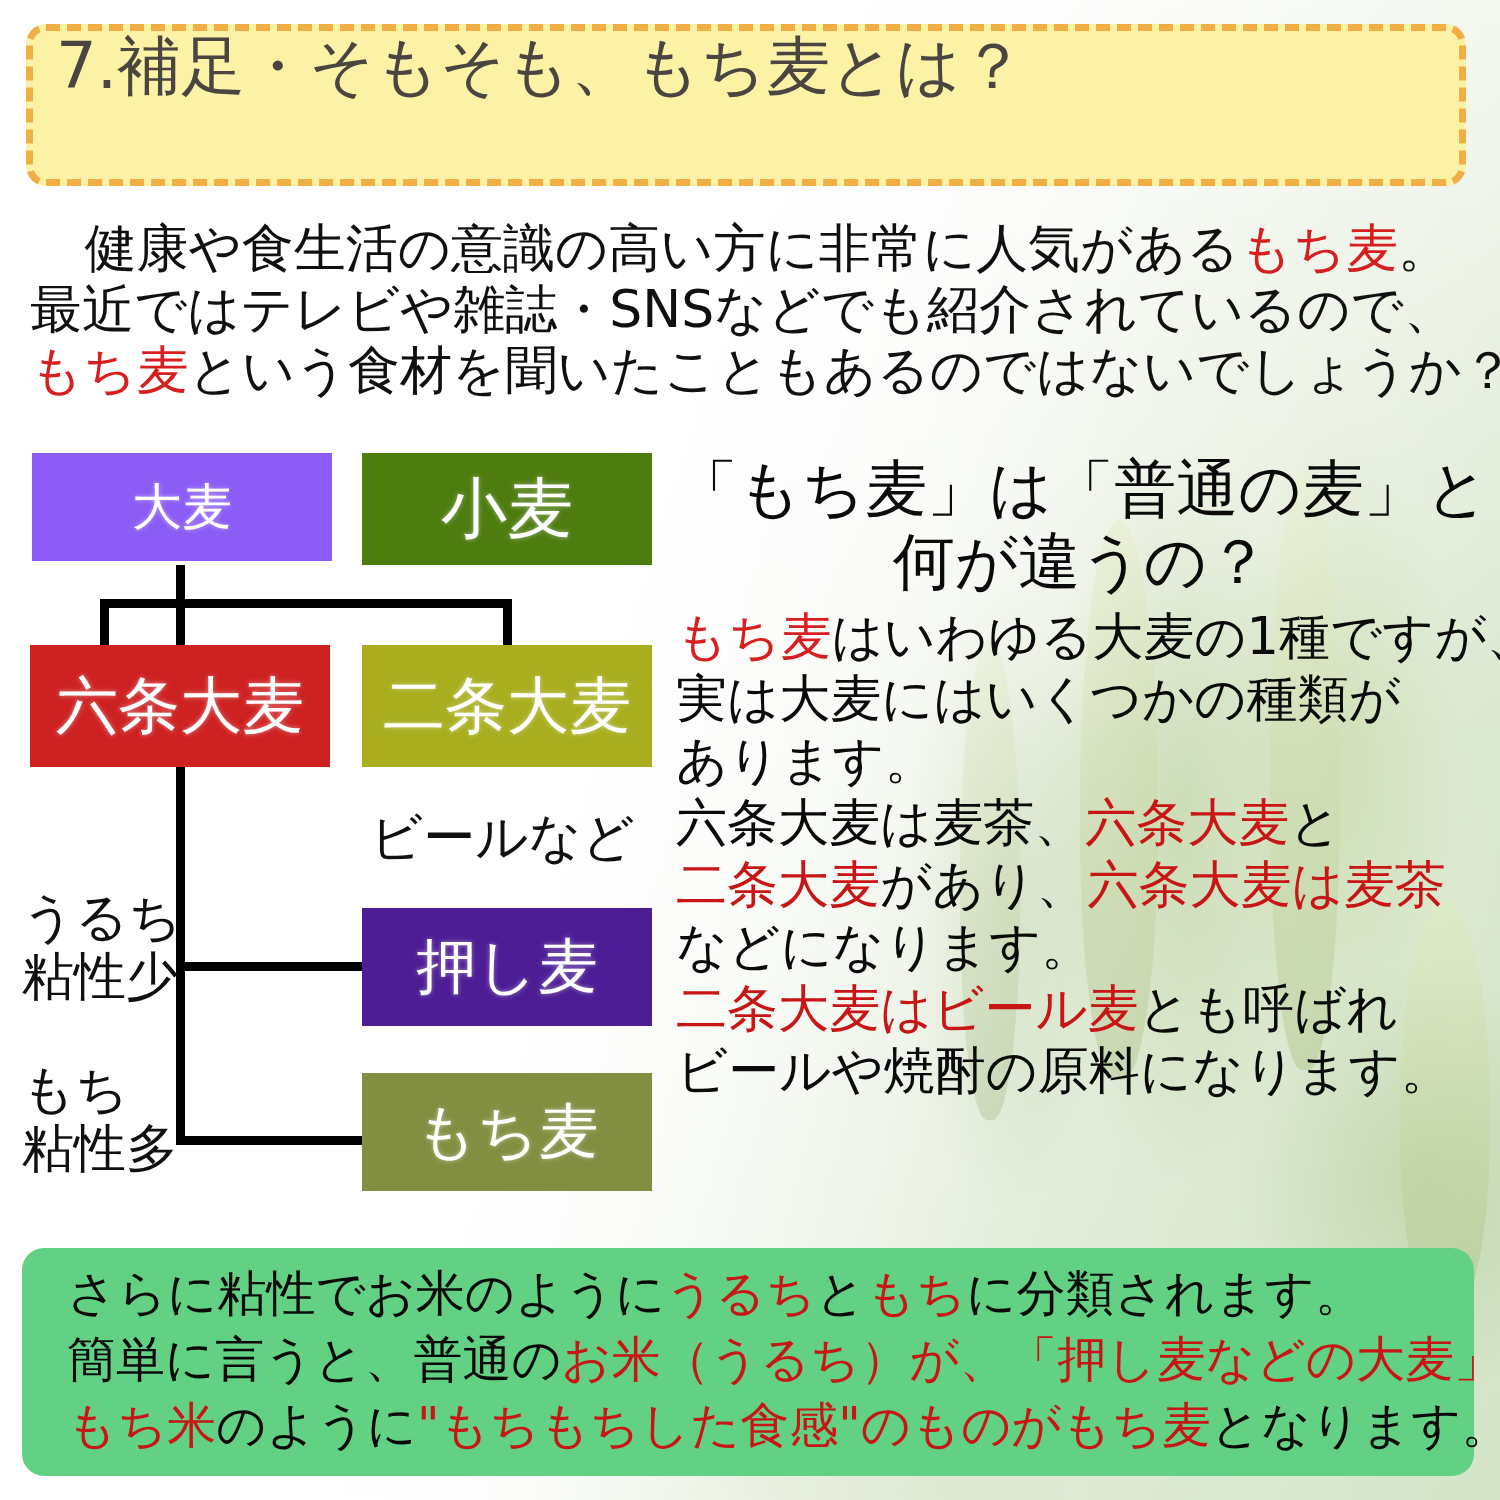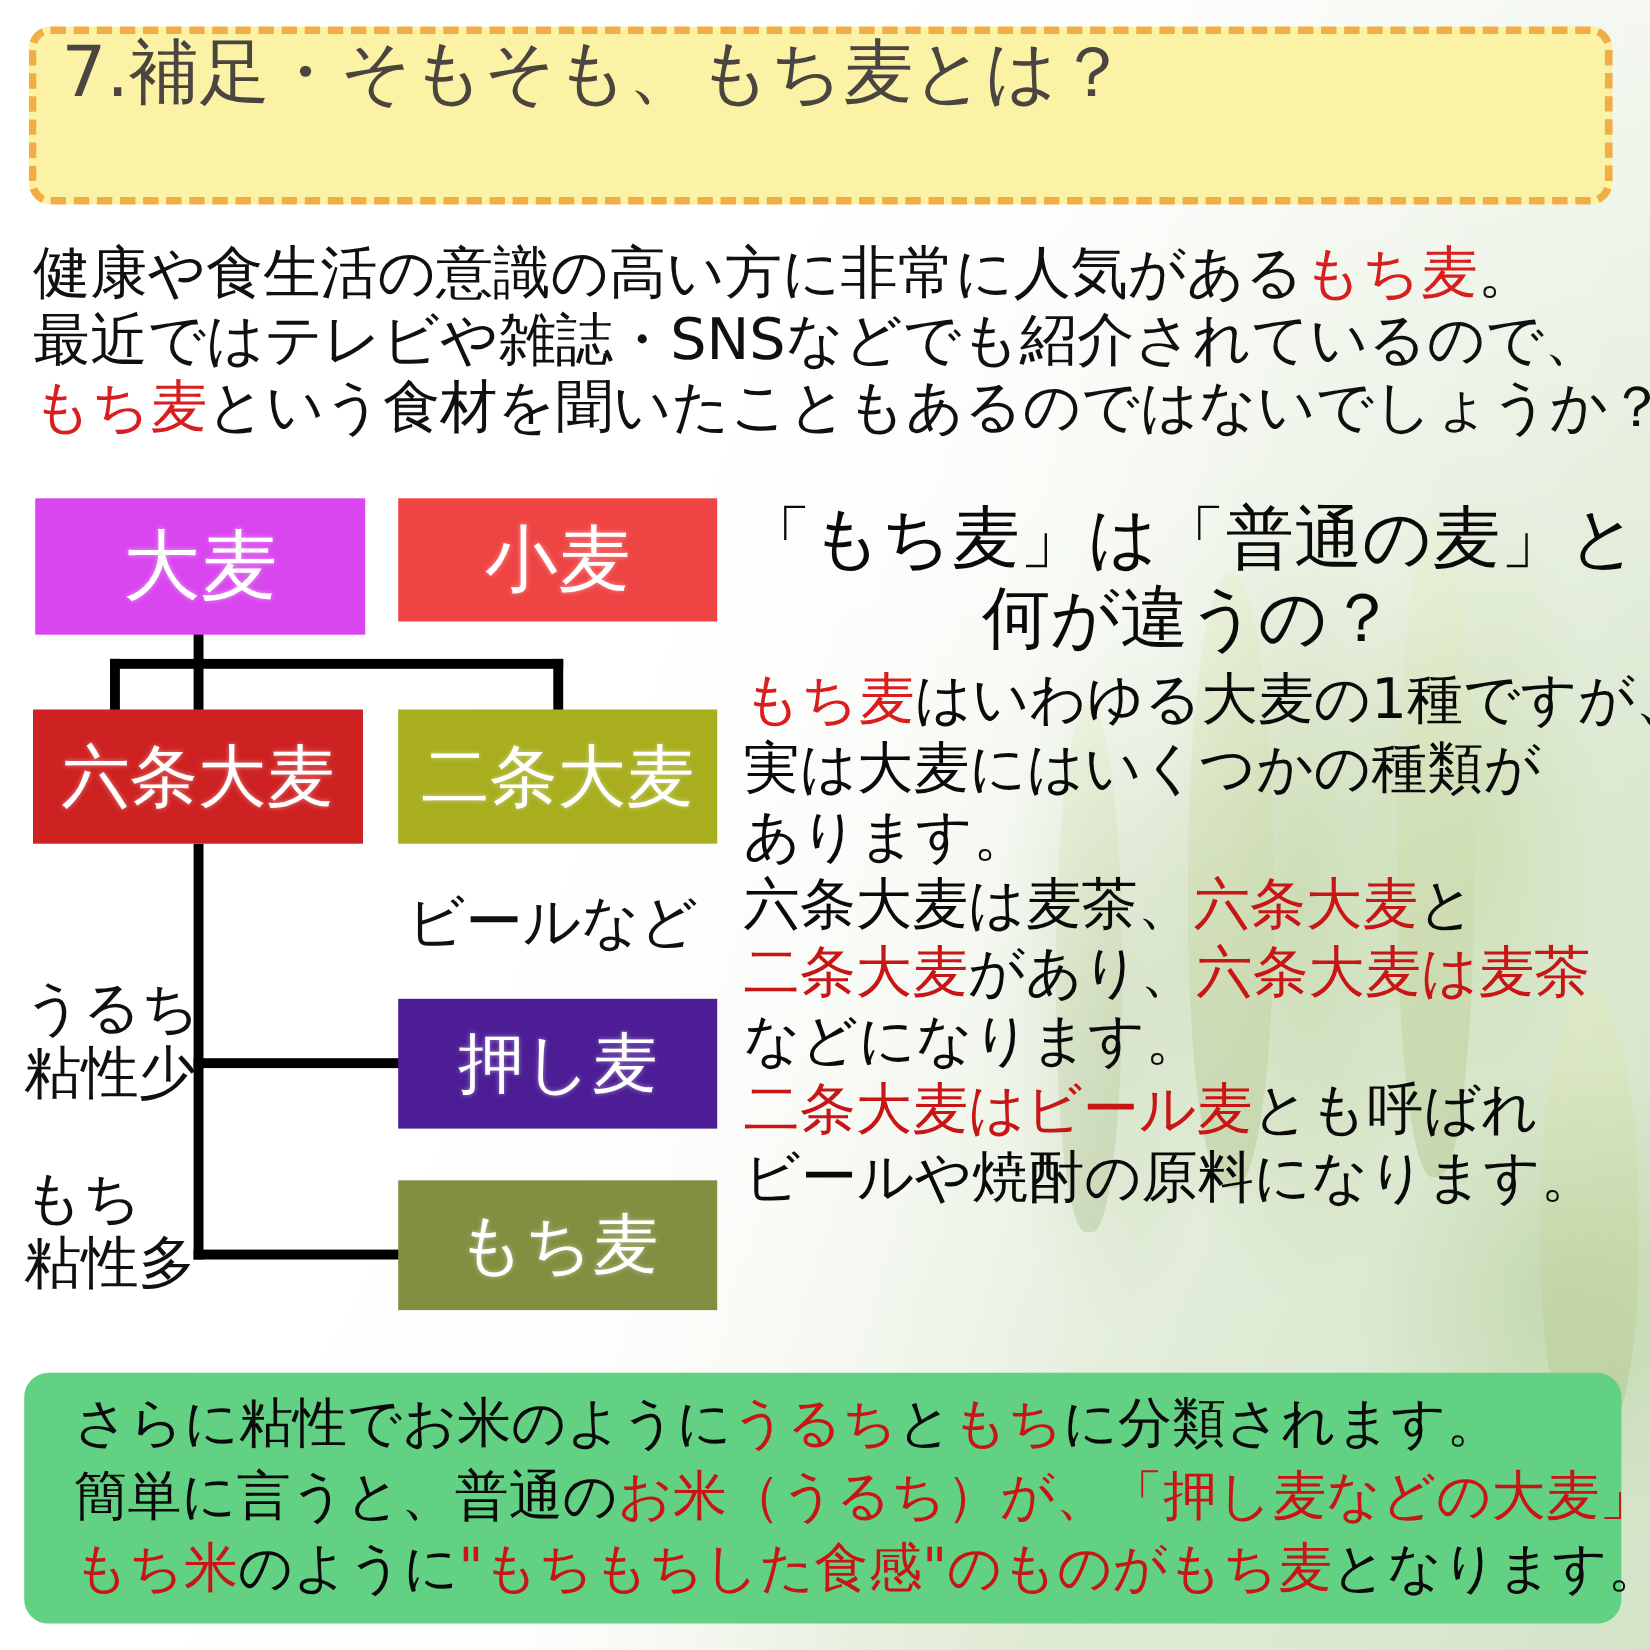--- a/index.html
+++ b/index.html
@@ -50,36 +50,36 @@
     letter-spacing:0px;
     white-space:nowrap;
   }
 
   
   .intro{
     position:absolute;left:30px;top:218px;width:1420px;
     font-size:52px;line-height:1.17;color:#101010;
     white-space:nowrap;
   }
-  .intro div{height:61px;}
+  .intro div{height:61px;text-align:right;}
   .rd{color:#d81f1f;}
   .rd2{color:#c81616;}
 
   
   .diagram{position:absolute;left:0;top:0;width:700px;height:1500px;}
   .node{
     position:absolute;
     display:flex;align-items:center;justify-content:center;
     color:#ffffff;
     text-shadow:0 0 5px rgba(255,255,255,.45);
     box-sizing:border-box;
     z-index:7;
   }
-  .n-oomugi{left:32px;top:453px;width:300px;height:124px;background:#d946ef;font-size:70px;}
-  .n-komugi{left:362px;top:453px;width:290px;height:112px;background:#ef4444;font-size:66px;text-align:center;}
+  .n-oomugi{left:32px;top:453px;width:300px;height:108px;background:#8b5cf6;font-size:50px;}
+  .n-komugi{left:362px;top:453px;width:290px;height:112px;background:#4d7c0f;font-size:66px;text-align:center;}
   .n-rokujo{left:30px;top:645px;width:300px;height:122px;background:#ce2222;font-size:62px;}
   .n-nijo{left:362px;top:645px;width:290px;height:122px;background:#a8ae1e;font-size:62px;}
   .n-oshi{left:362px;top:908px;width:290px;height:118px;background:#4c1d95;font-size:60px;}
   .n-mochi{left:362px;top:1073px;width:290px;height:118px;background:#828e40;font-size:60px;}
 
   .lbl{position:absolute;color:#101010;white-space:nowrap;z-index:7;}
   .lbl-beer{left:370px;top:803px;font-size:52px;}
   .lbl-uruchi{left:22px;top:888px;font-size:52px;line-height:1.13;}
   .lbl-mochi{left:22px;top:1060px;font-size:52px;line-height:1.13;}
 

